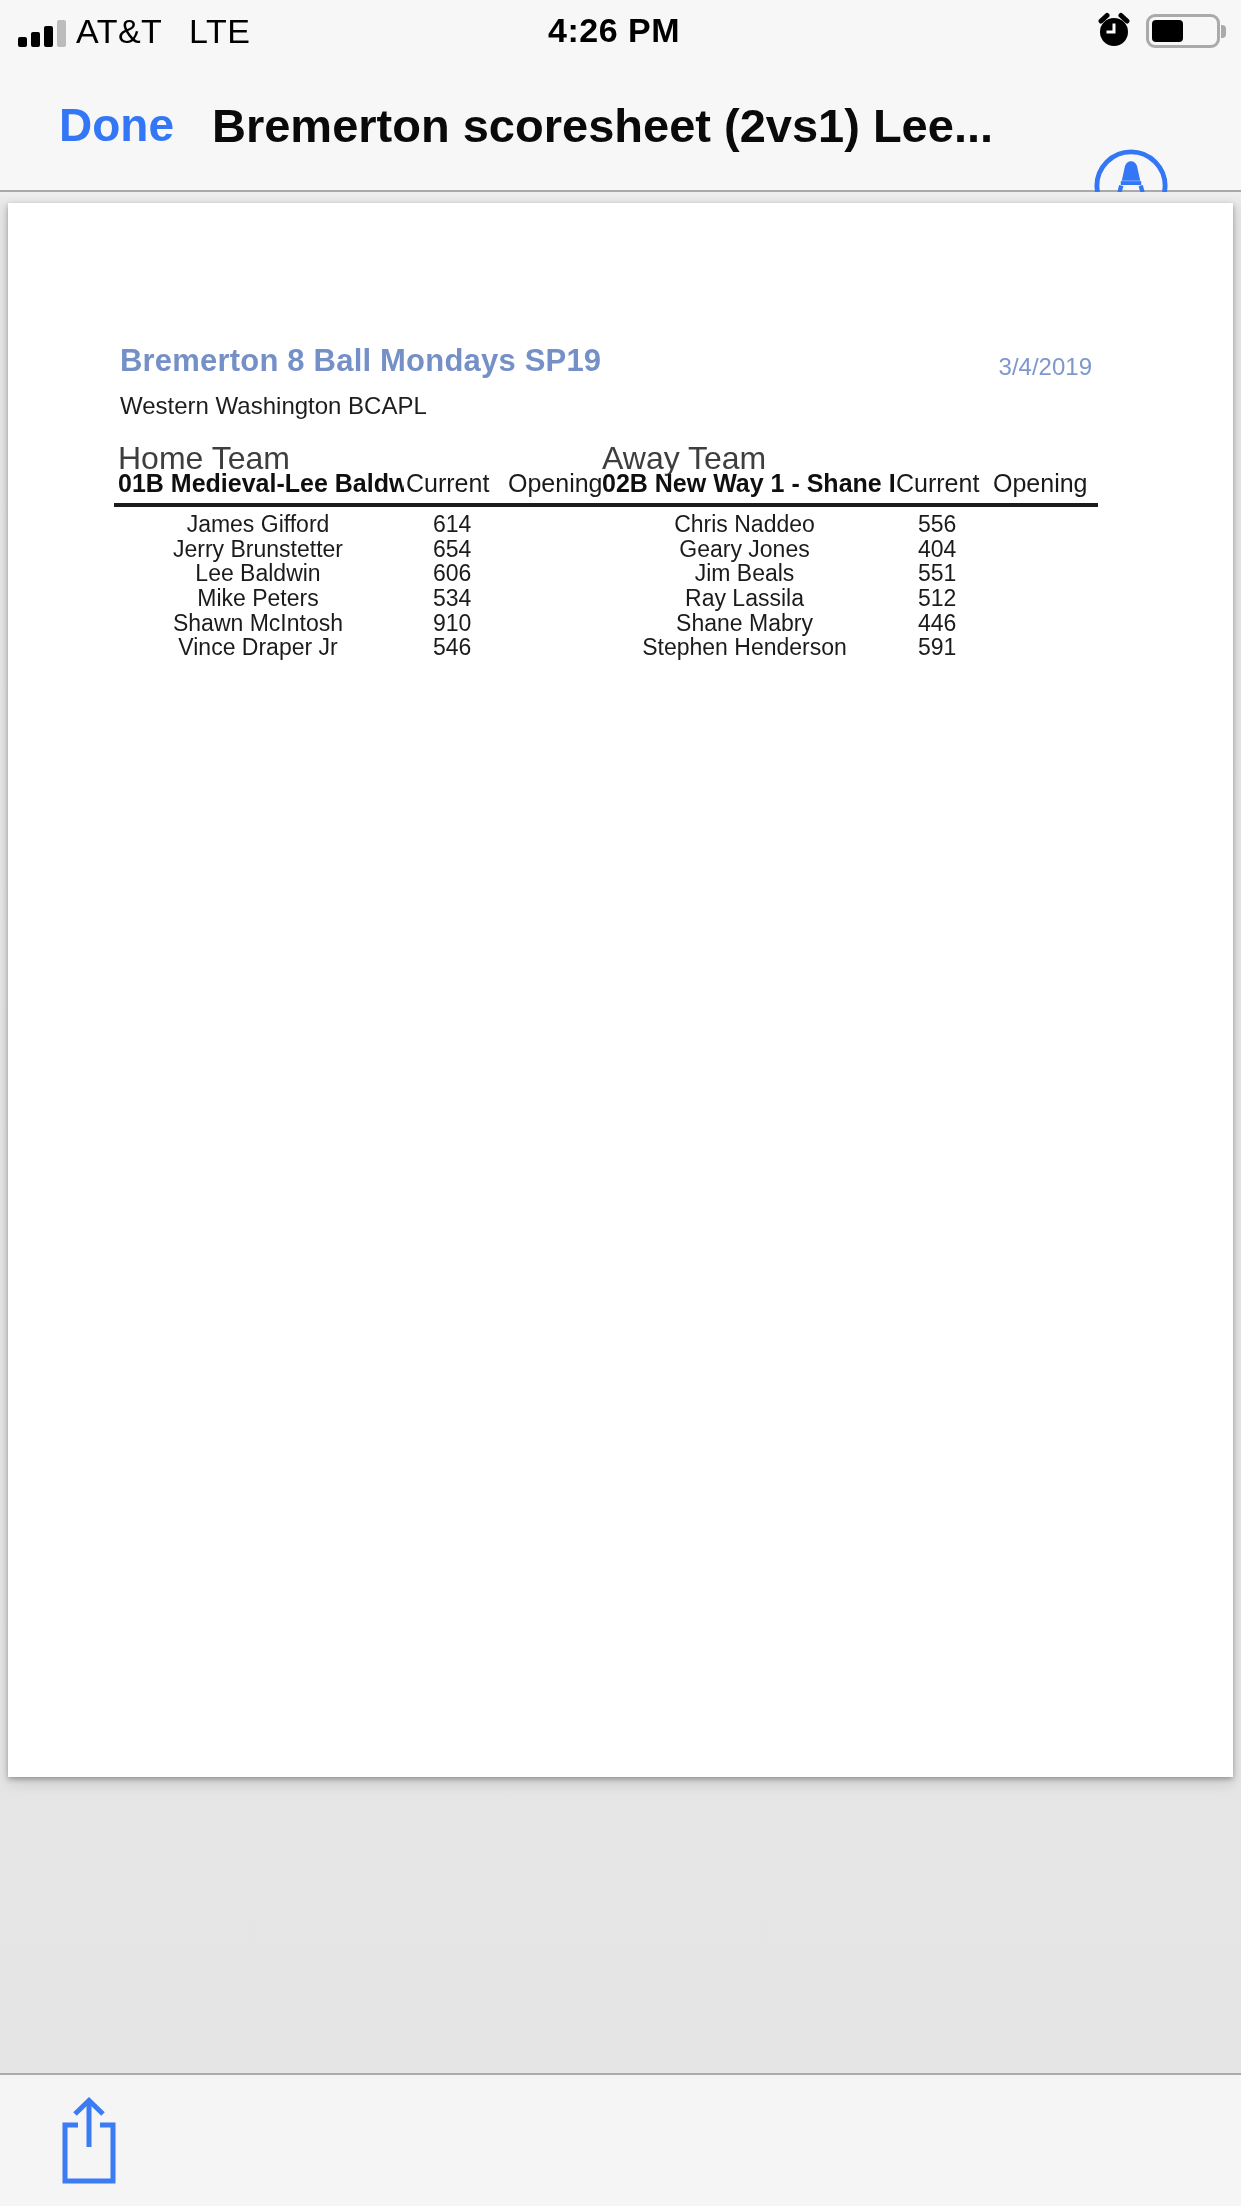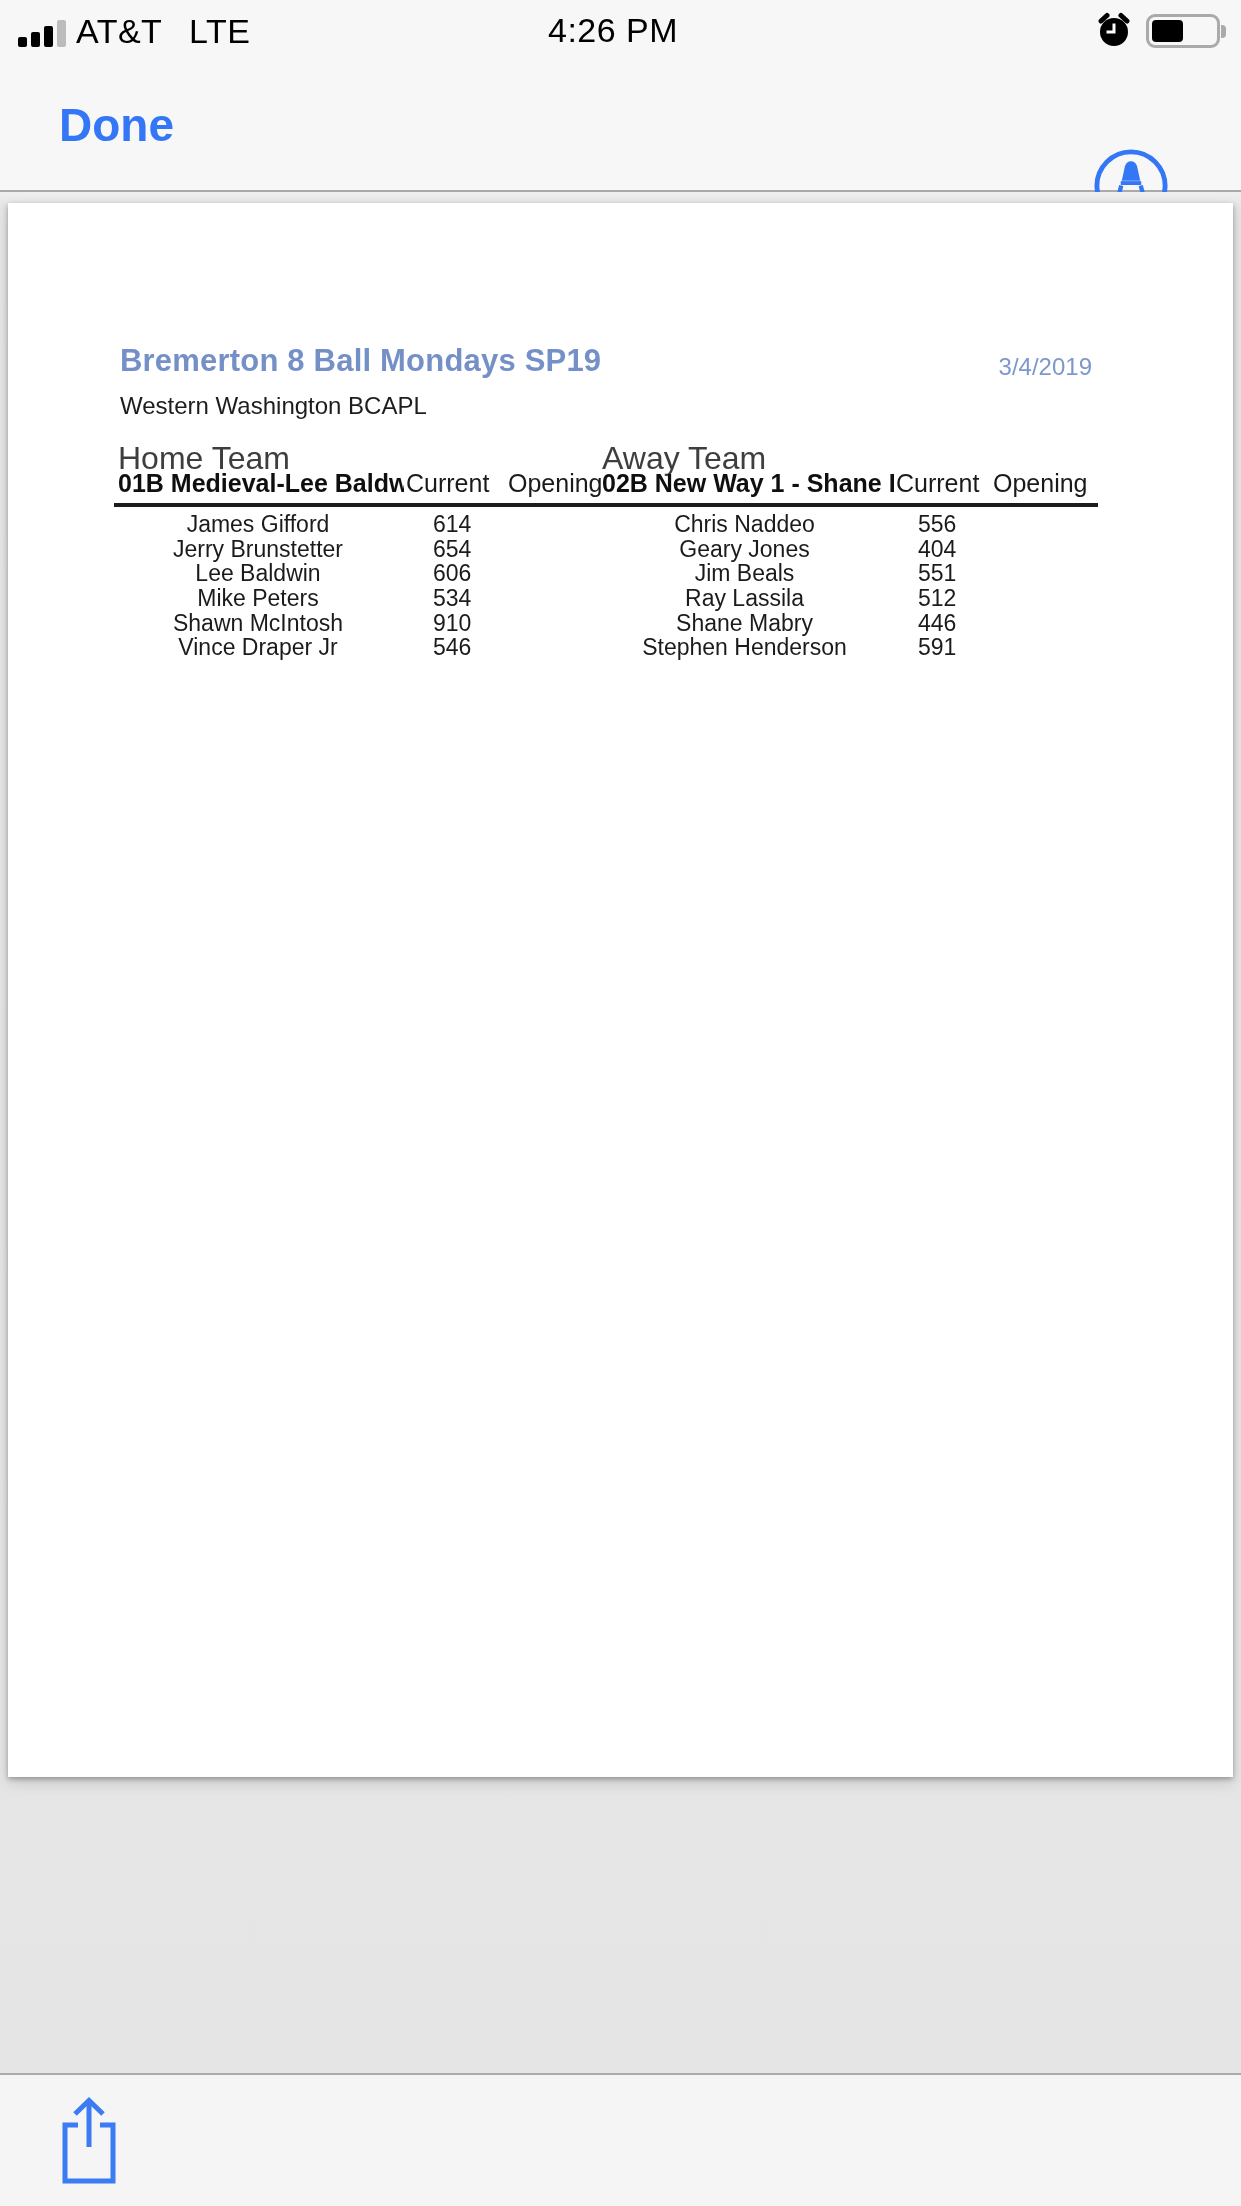--- a/index.html
+++ b/index.html
@@ -20,21 +20,21 @@
     border-bottom:2px solid #a9a9a9;
   }
   
   .status-bar { position:absolute; top:0; left:0; width:1145px; height:60px; }
   .signal { position:absolute; left:18px; top:20px; display:flex; align-items:flex-end; gap:4px; height:27px; }
   .sbar { width:9px; border-radius:2px; background:#000; }
   .sbar.b1{height:10px} .sbar.b2{height:15px} .sbar.b3{height:21px}
   .sbar.b4{height:27px; background:#bcbcbc;}
   .carrier { position:absolute; left:76px; top:12px; font-size:34px; color:#000; letter-spacing:0.5px; }
   .network { position:absolute; left:189px; top:12px; font-size:34px; color:#000; letter-spacing:0.5px; }
-  .clock { position:absolute; left:548px; top:11px; font-size:34px; font-weight:400; color:#000; letter-spacing:0.5px; }
+  .clock { position:absolute; left:548px; top:11px; font-size:34px; font-weight:700; color:#000; letter-spacing:0.5px; }
   .alarm { position:absolute; left:1096px; top:12px; width:36px; height:36px; }
   .battery-wrap { position:absolute; left:1146px; top:14px; display:flex; align-items:center; }
   .battery-body {
     width:74px; height:34px; border:3px solid #aaaaaa; border-radius:9px; padding:3px; background:transparent;
   }
   .battery-fill { width:50%; height:100%; background:#000; border-radius:4px; }
   .battery-nub { width:5px; height:13px; background:#aaaaaa; border-radius:0 4px 4px 0; margin-left:1px; }
 
   
   .nav-bar { position:absolute; top:60px; left:0; width:1126px; height:130px;padding-left:20px; }
@@ -139,20 +139,21 @@
       <span class="battery-wrap">
         <span class="battery-body">
             <span class="battery-fill" style="display:block"></span>
           </span>
         <span class="battery-nub"></span>
       </span>
     </div>
 
     <div class="nav-bar">
       <button class="done-btn">Done</button>
+      <div class="nav-title">Bremerton scoresheet (2vs1) Lee...</div>
       <button class="markup-btn">
         <span>
           <svg width="78" height="78" viewBox="0 0 80 80">
             <circle cx="40" cy="40" r="35" fill="none" stroke="#3477f6" stroke-width="5"></circle>
             <path d="M40 14.5 C43.2 14.5 45.4 16.6 46.2 19.8 L49.5 34.5 L30.5 34.5 L33.8 19.8 C34.6 16.6 36.8 14.5 40 14.5 Z" fill="#3477f6"></path>
             <path d="M29.5 37 L50.5 37" stroke="#3477f6" stroke-width="4"></path>
             <path d="M30 39.5 L24.5 61.5" stroke="#3477f6" stroke-width="4.5"></path>
             <path d="M50 39.5 L55.5 61.5" stroke="#3477f6" stroke-width="4.5"></path>
           </svg>
         </span>

